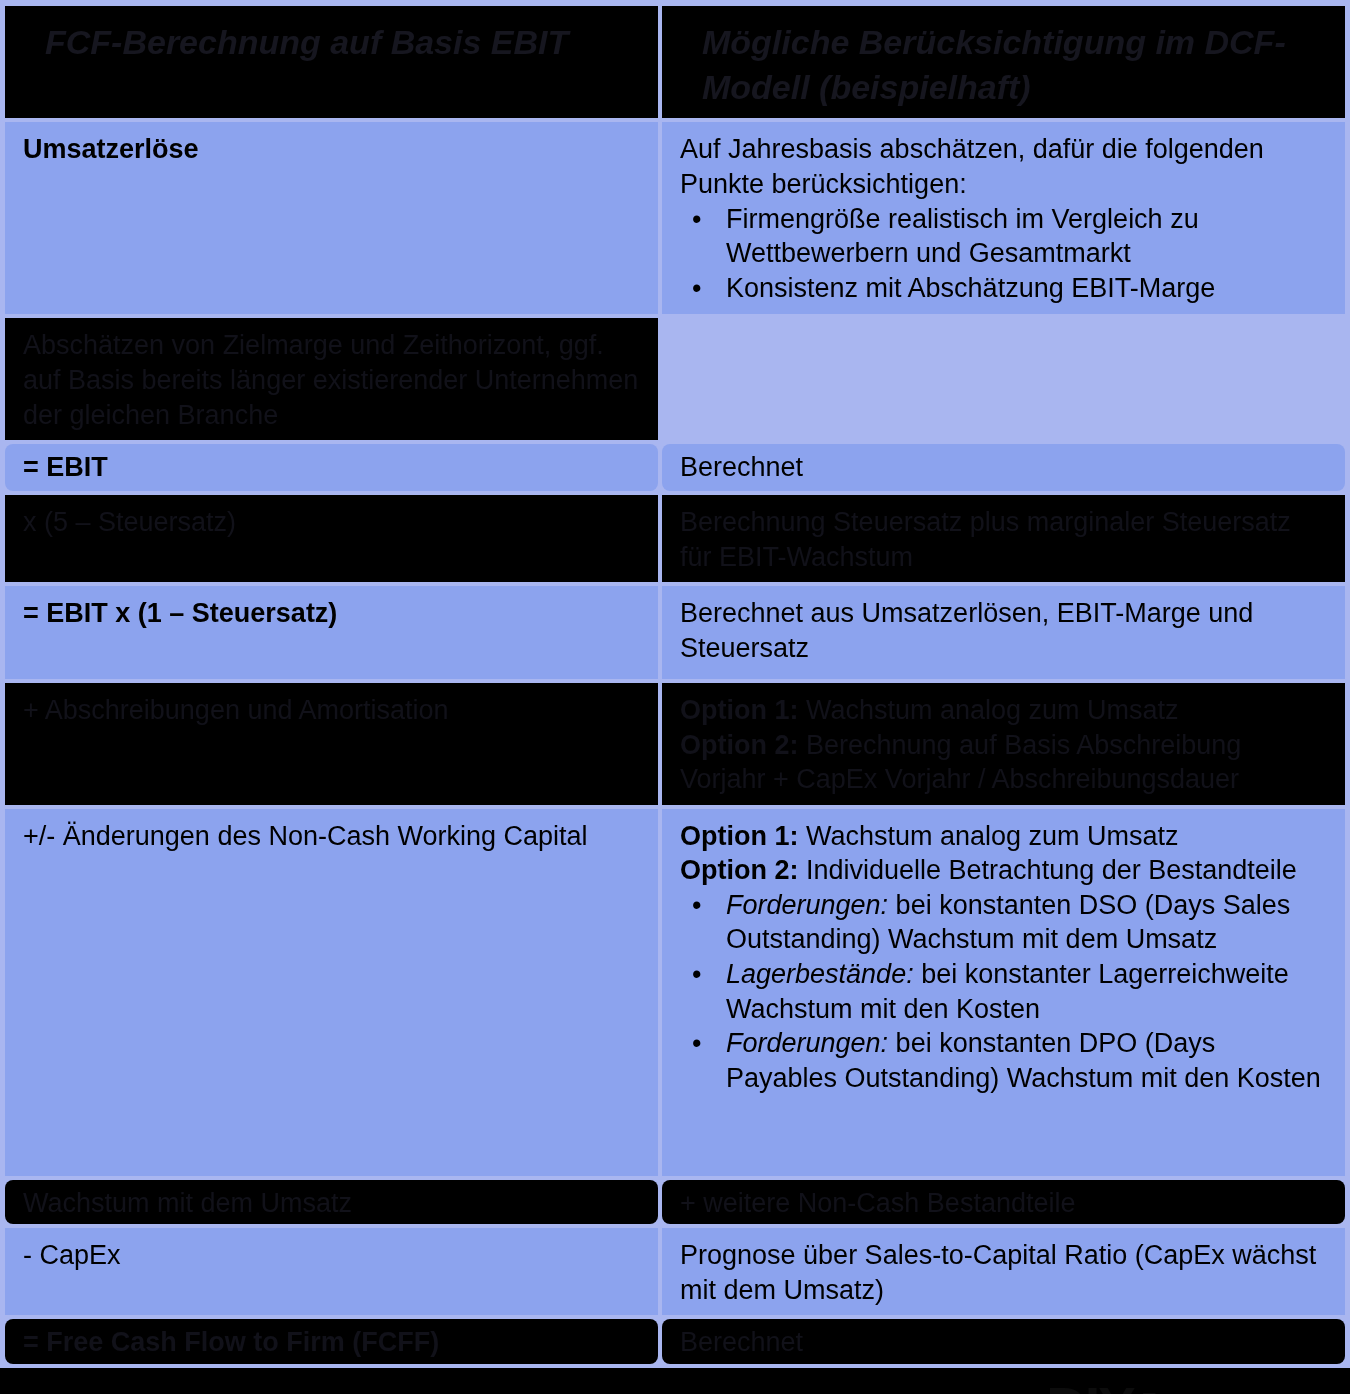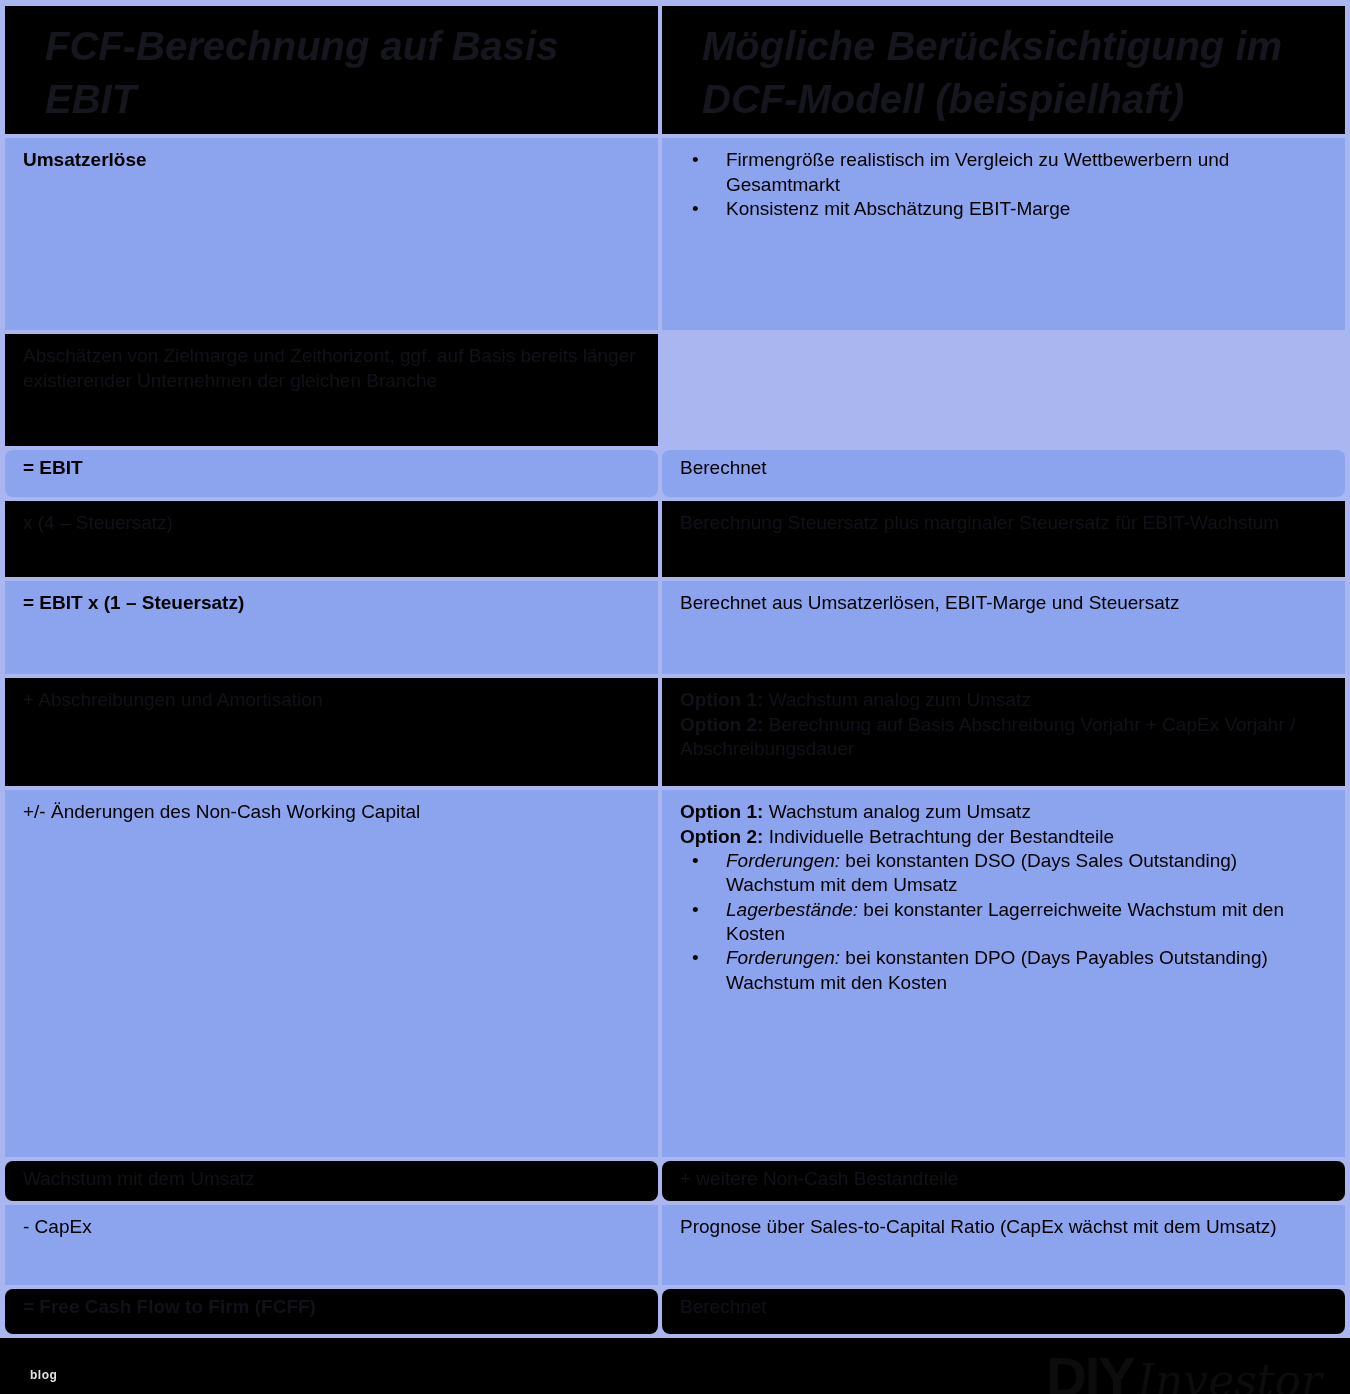--- a/index.html
+++ b/index.html
@@ -22,28 +22,28 @@
     flex-direction:column;
     gap:4px;
   }
   .row{
     display:grid;
     grid-template-columns:653px 1fr;
     gap:4px;
   }
   .cell{
     padding:10px 18px 8px 18px;
-    font-size:19px;
+    font-size:27px;
     line-height:1.28;
     color:#000;
   }
   .row.blue .cell{background:var(--cell-blue);}
   .row.dark .cell{background:var(--row-black);color:var(--dark-text);}
   .row.header .cell{
-    font-size:40px;
+    font-size:34px;
     font-weight:bold;
     font-style:italic;
     color:var(--header-text);
     line-height:1.33;
     padding-top:14px;
     padding-left:40px;
   }
   .label-bold{font-weight:bold;}
   .opt-lead{font-weight:bold;}
   .bullet-list{margin-top:0;}
@@ -113,20 +113,21 @@
     <div class="cell">
       <span>Mögliche Berücksichtigung im DCF-Modell (beispielhaft)</span>
     </div>
   </div>
 
   <div class="row blue r1">
     <div class="cell">
       <span class="label-bold">Umsatzerlöse</span>
     </div>
     <div class="cell">
+      <div>Auf Jahresbasis abschätzen, dafür die folgenden Punkte berücksichtigen:</div>
       <div class="bullet-list">
         <div class="bullet">
           <span class="dot">•</span>
           <span class="btxt">Firmengröße realistisch im Vergleich zu Wettbewerbern und Gesamtmarkt</span>
         </div>
         <div class="bullet">
           <span class="dot">•</span>
           <span class="btxt">Konsistenz mit Abschätzung EBIT-Marge</span>
         </div>
       </div>
@@ -143,21 +144,21 @@
     <div class="cell">
       <span class="label-bold">= EBIT</span>
     </div>
     <div class="cell">
       <span>Berechnet</span>
     </div>
   </div>
 
   <div class="row dark r4">
     <div class="cell">
-      <span>x (4 – Steuersatz)</span>
+      <span>x (5 – Steuersatz)</span>
     </div>
     <div class="cell">
       <span>Berechnung Steuersatz plus marginaler Steuersatz für EBIT-Wachstum</span>
     </div>
   </div>
 
   <div class="row blue r5">
     <div class="cell">
       <span class="label-bold">= EBIT x (1 – Steuersatz)</span>
     </div>

